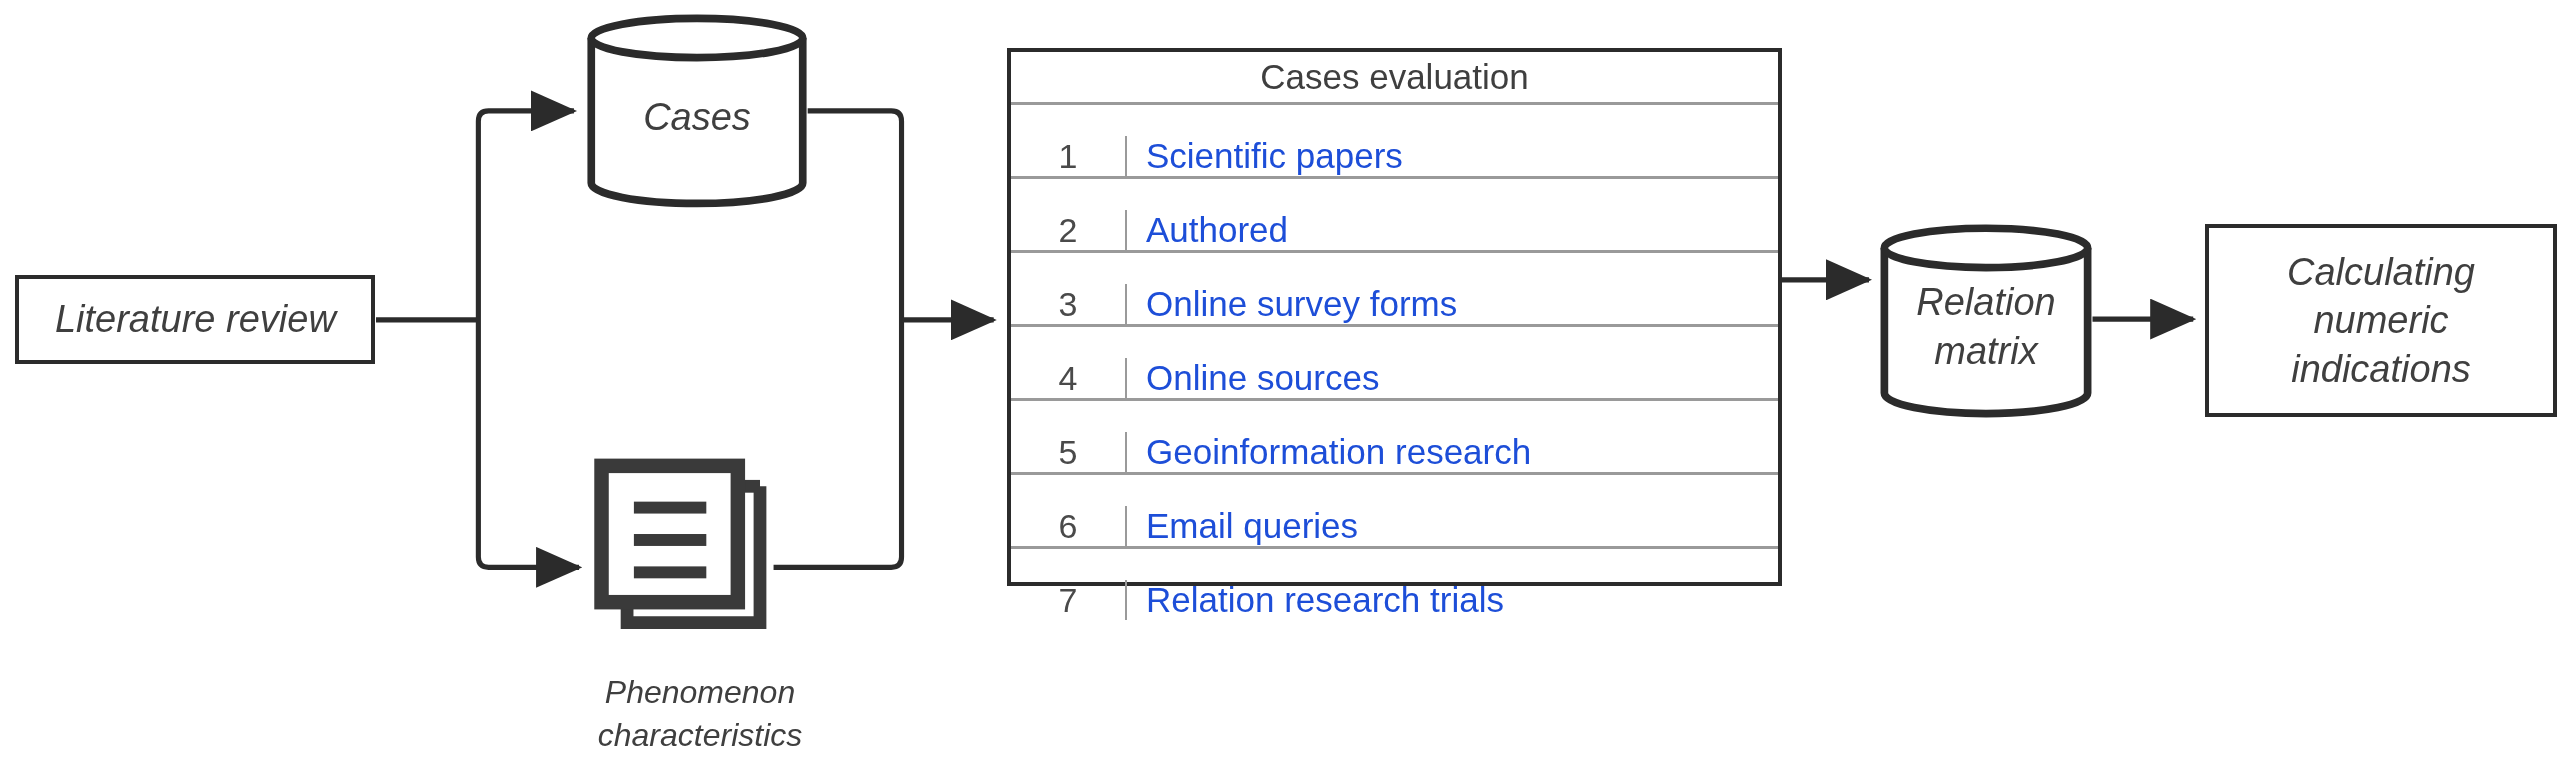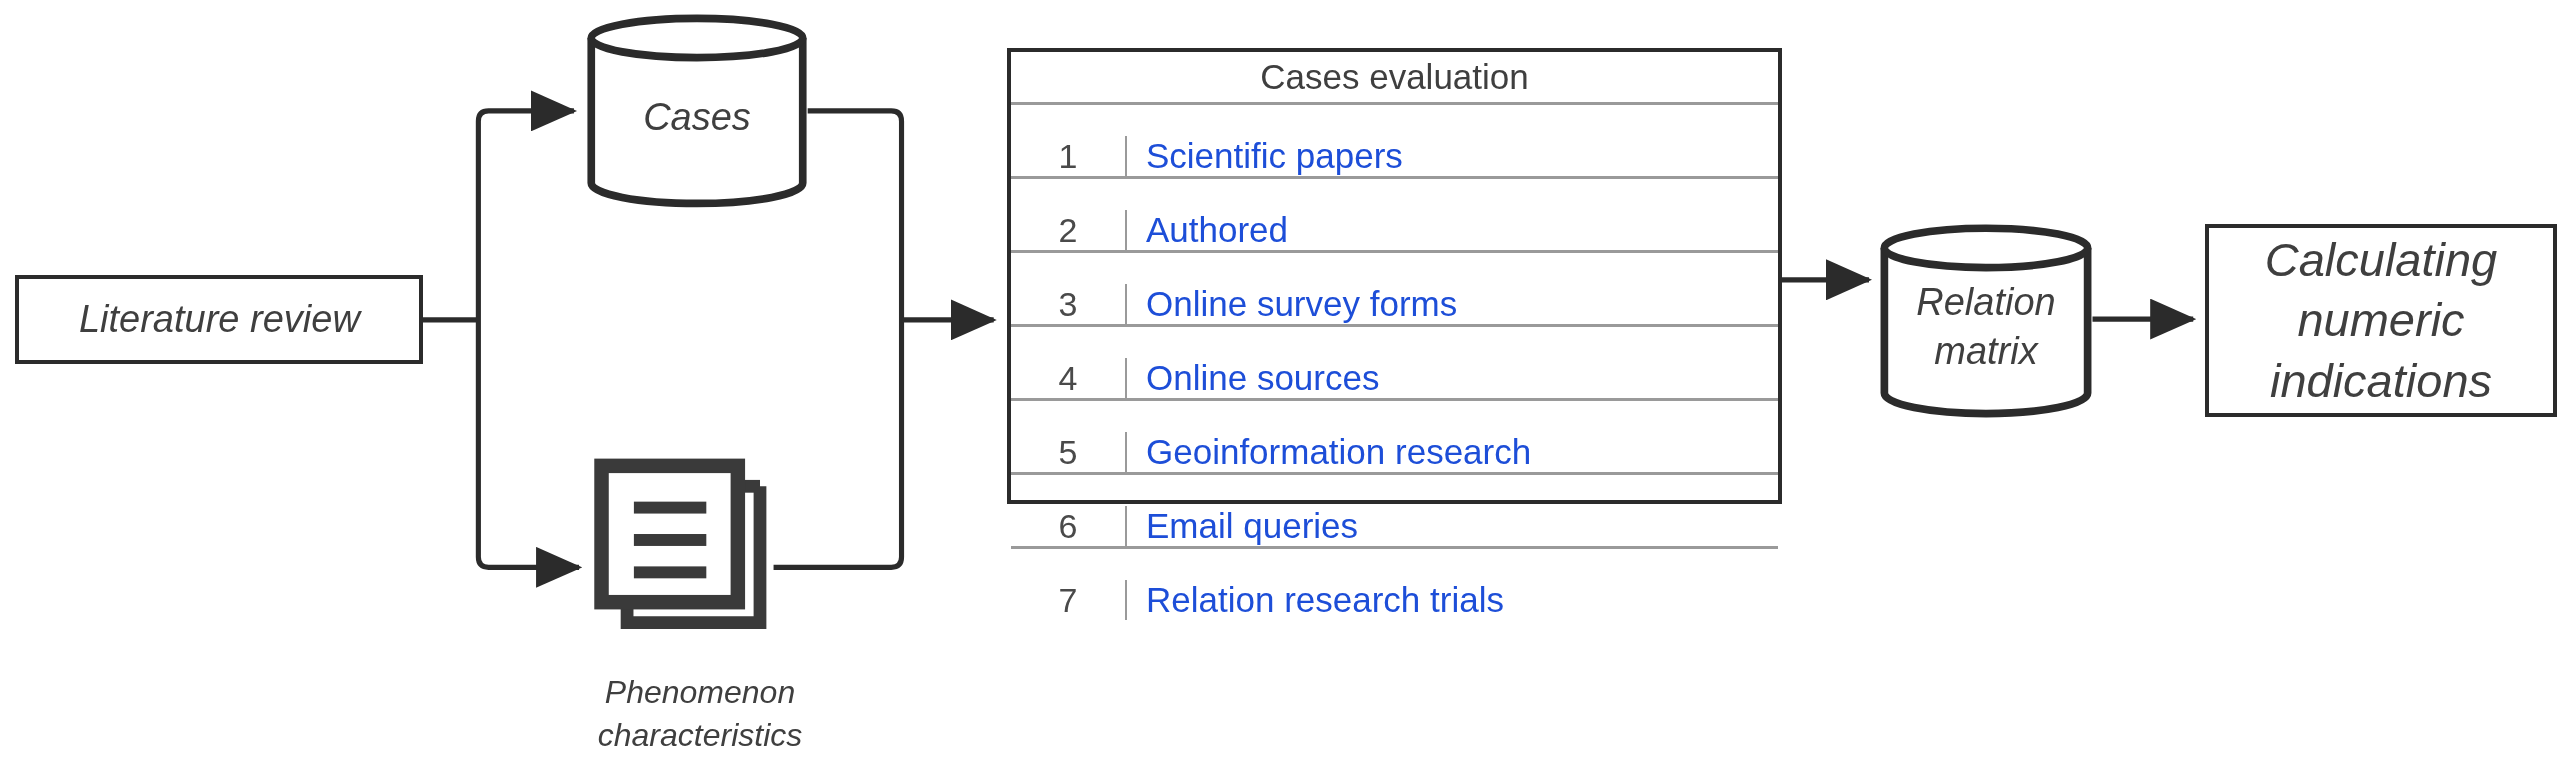--- a/index.html
+++ b/index.html
@@ -44,32 +44,32 @@
     box-sizing: border-box;
     border: 4.3px solid #2b2b2b;
     background: #ffffff;
     display: flex;
     align-items: center;
     justify-content: center;
   }
   #node-literature-review {
     left: 15.4px;
     top: 275px;
-    width: 408px;
+    width: 360px;
     height: 89px;
   }
   #node-literature-review .node-label { font-size: 38px; }
 
   #node-calculating {
     left: 2205px;
     top: 224px;
     width: 352px;
     height: 193px;
   }
-  #node-calculating .node-label { font-size: 47px; }
+  #node-calculating .node-label { font-size: 38px; }
 
   
   .cylinder {
     position: absolute;
   }
   .cylinder svg {
     position: absolute;
     left: 0;
     top: 0;
     overflow: visible;
@@ -107,21 +107,21 @@
     font-size: 32px;
     line-height: 1.35;
   }
 
   
   #node-cases-table {
     position: absolute;
     left: 1007px;
     top: 48px;
     width: 775px;
-    height: 456px;
+    height: 538px;
     box-sizing: border-box;
     border: 4.3px solid #2b2b2b;
     background: #ffffff;
     display: flex;
     flex-direction: column;
     gap: 31px;
   }
   #cases-table-header {
     height: 53px;
     flex: 0 0 53px;

